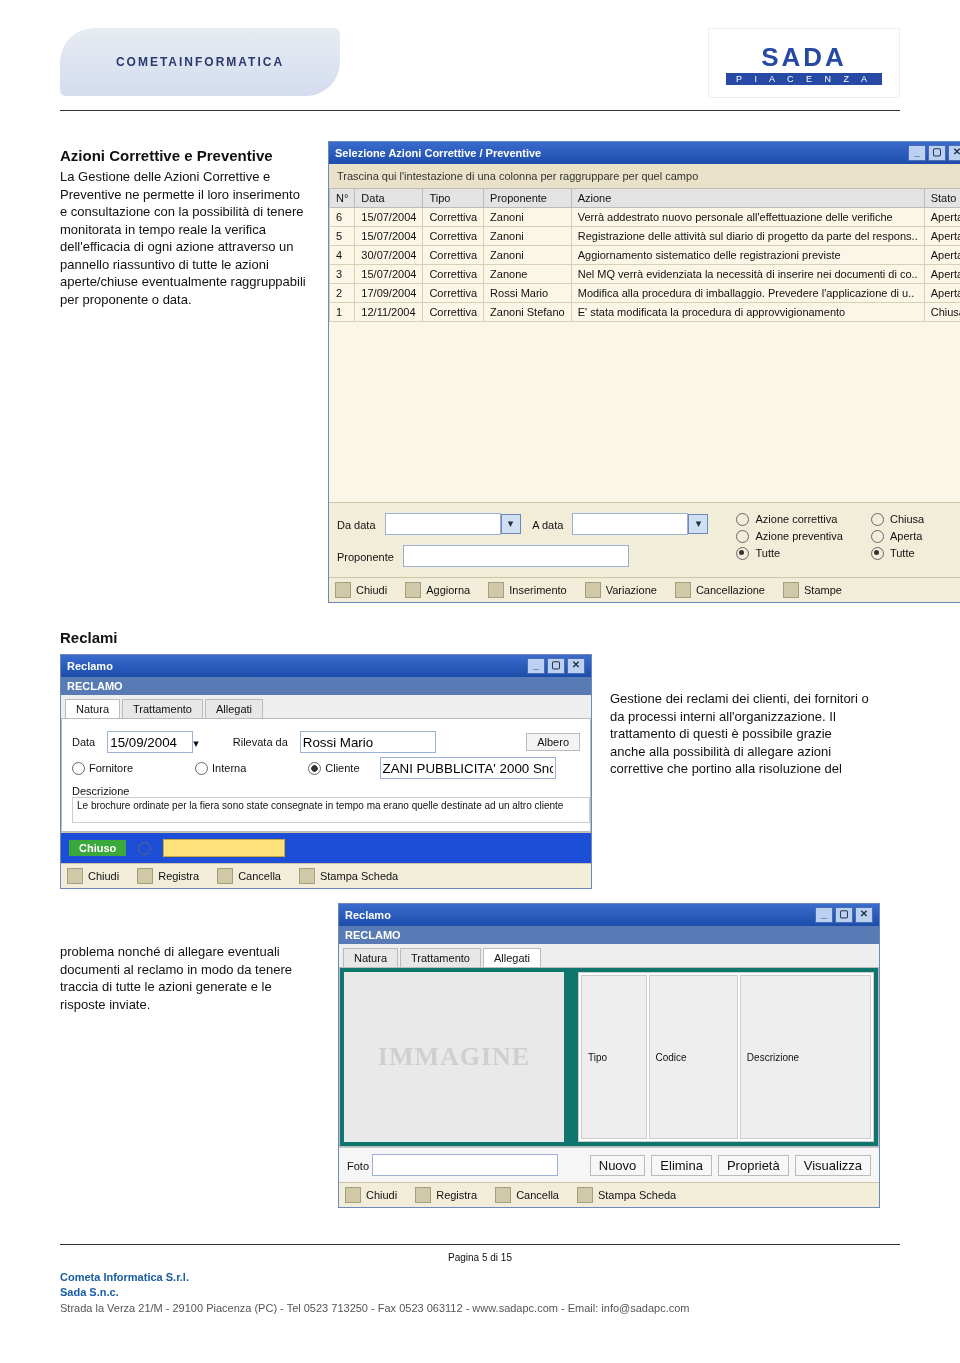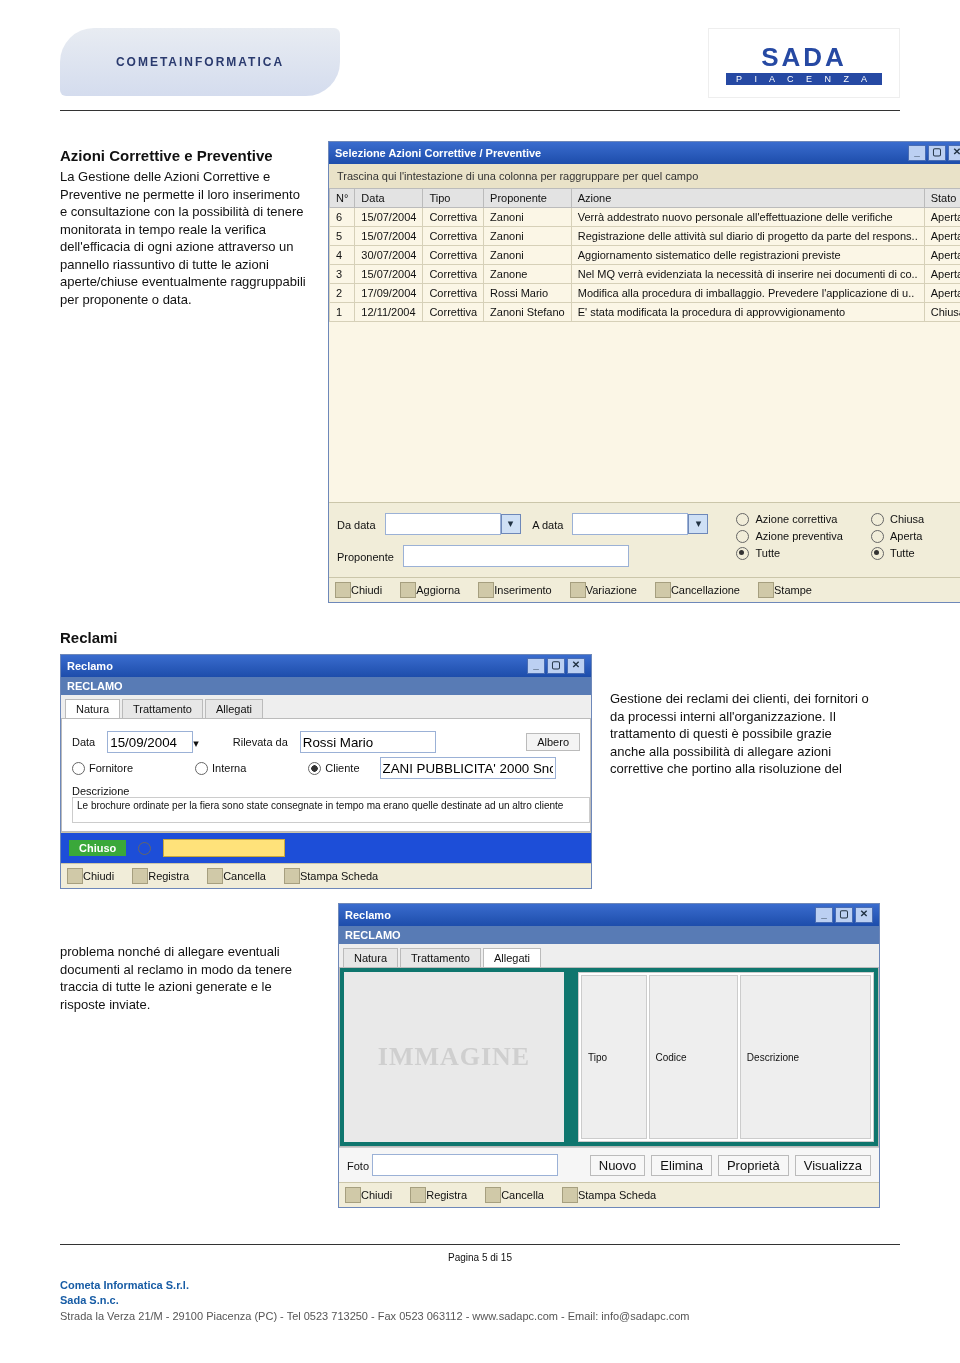--- a/index.html
+++ b/index.html
@@ -27,21 +27,21 @@
   .filters{background:#f1edd9;padding:10px 8px;display:flex;gap:28px;align-items:flex-start;border-top:1px solid #cbc6aa}
   .filters label{font-size:11px;margin-right:6px}
   .filters input[type=text]{border:1px solid #9bb1d6;height:18px;width:110px;background:#fff}
   .filters .combo{display:inline-flex;align-items:center}
   .filters .combo .dd{width:18px;height:18px;background:#cfe0f5;border:1px solid #6e88b9;text-align:center;line-height:16px;color:#234}
   .radio{display:flex;flex-direction:column;gap:4px}
   .radio span{display:flex;align-items:flex-start;gap:6px}
   .radio i{display:inline-block;width:11px;height:11px;border:1px solid #666;border-radius:50%}
   .radio i.on::after{content:"";display:block;width:5px;height:5px;background:#333;border-radius:50%;margin:2px}
   .toolbar{border-top:1px solid #cbc6aa;background:#f1edd9;padding:4px 6px;display:flex;gap:18px;align-items:center}
-  .tbtn{display:flex;align-items:center;font-size:11px}
+  .tbtn{display:flex;align-items:center;gap:5px;font-size:11px}
   .tbtn .ic{width:14px;height:14px;background:#d0c9a8;border:1px solid #a69f7f;display:inline-block}
   
   .shot2{width:530px;margin-top:4px}
   .tabs{background:#eee;display:flex;gap:2px;padding:4px 4px 0 4px}
   .tab{background:#fff;border:1px solid #bbb;border-bottom:none;padding:3px 10px;font-size:11px}
   .tab.off{background:#e7e7e7}
   .formbody{background:#fff;padding:8px 10px;border:1px solid #bbb}
   .formrow{display:flex;align-items:center;gap:12px;font-size:11px;margin:4px 0}
   .formrow .fld{border:1px solid #9bb1d6;height:18px;background:#fff}
   .bigdesc{border:1px solid #ccc;height:20px;width:100%;font-size:10px;padding:2px 4px;background:#fff}
@@ -51,21 +51,21 @@
   .shot3{width:540px}
   .s3body{background:#0f766e;border:1px solid #bbb;padding:4px;display:flex;gap:14px}
   .imgplace{width:220px;height:170px;background:#e9e9e9;display:flex;align-items:center;justify-content:center;color:#cfcfcf;font-weight:bold;font-size:26px;letter-spacing:1px;font-family:Georgia,serif}
   .attgrid{flex:1;border:1px solid #ccc;background:#fff}
   .attgrid th{background:#eee;border:1px solid #ccc;font-size:10px;font-weight:normal;padding:2px 6px;text-align:left}
   .s3foot{display:flex;justify-content:space-between;align-items:center;background:#f6f6f6;border-top:1px solid #ccc;padding:6px 8px}
   .btns{display:flex;gap:6px}
   .btns .b{border:1px solid #bbb;padding:2px 8px;font-size:13px;background:#f7f7f7}
   
   .footer{border-top:1px solid #333;margin-top:36px;padding-top:6px;font-size:11px;line-height:1.45}
-  .footer .pag{text-align:center;font-size:10px;margin-bottom:12px}
+  .footer .pag{text-align:center;font-size:10px;margin-bottom:4px}
   .footer .c1{color:#175ca5;font-weight:bold}
   .footer .c2{color:#555}
 </style>
 </head>
 <body>
 
 <div class="page">
   <div class="header-logos">
     <div class="logo-cometa">COMETAINFORMATICA</div>
     <div class="logo-sada">

